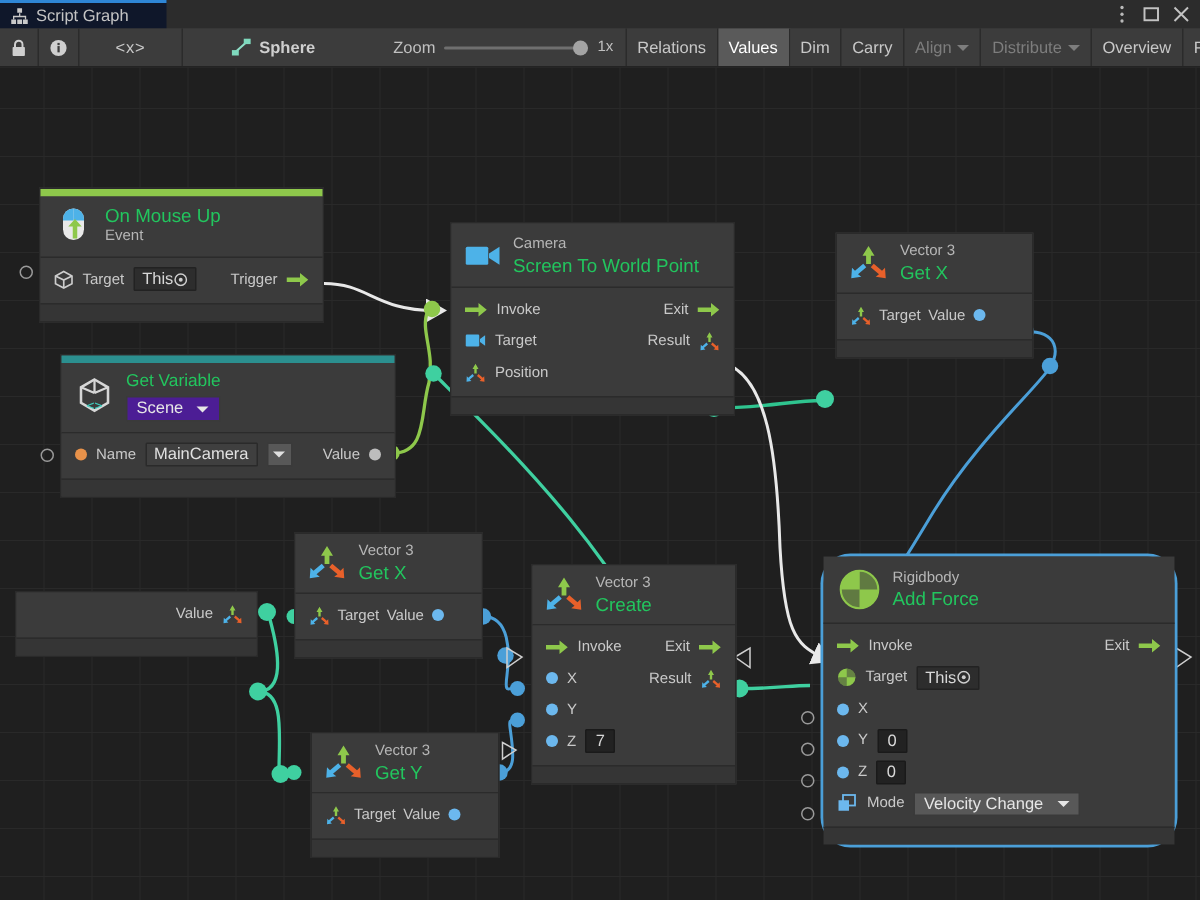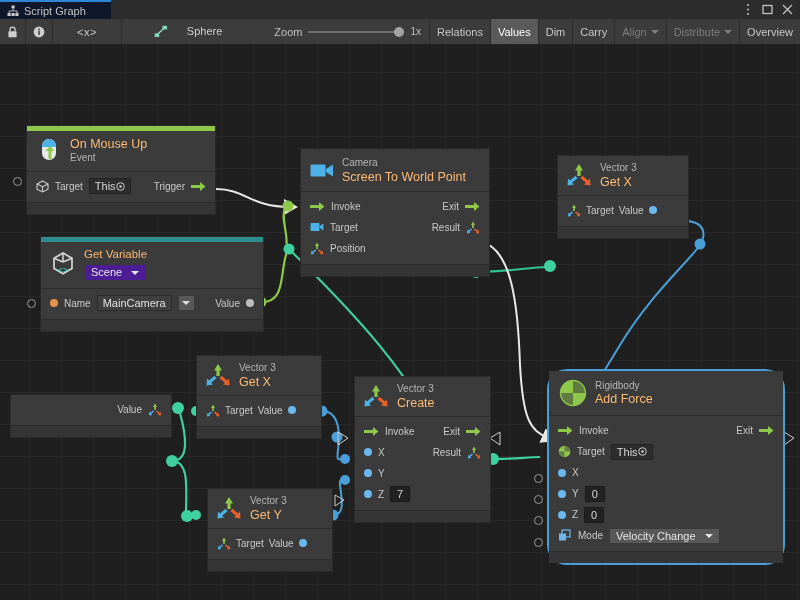--- a/index.html
+++ b/index.html
@@ -47,21 +47,21 @@
     display: flex; align-items: center; justify-content: center;
     padding: 0 7px;
     border-right: 1px solid #2b2b2b;
     white-space: nowrap;
     color: #c8c8c8;
   }
   .tb-btn.active { background: #5a5a5a; color: #ffffff; }
   .tb-btn.dim { color: #7d7d7d; }
   .tb-grow { flex: 1 1 auto; border-right: 1px solid #2b2b2b; display:flex; align-items:center; }
 
-  .obj-chip { display: flex; align-items: flex-start; gap: 19px; padding: 0 10px; color: #cfcfcf; }
+  .obj-chip { display: flex; align-items: center; gap: 5px; padding: 0 10px; color: #cfcfcf; font-weight: bold; }
 
   .zoom-wrap { display: flex; align-items: center; gap: 6px; padding: 0 8px; }
   .zoom-lbl { color: #c0c0c0; }
   .slider { position: relative; width: 96px; height: 12px; }
   .slider .track {
     position: absolute; left: 0; top: 5px; width: 96px; height: 2px;
     background: #6f6f6f; border-radius: 1px;
   }
   .slider .knob {
     position: absolute; right: 0; top: 1px; width: 10px; height: 10px;
@@ -95,21 +95,21 @@
   .node.selected { border: 1px solid #4b9fd8; box-shadow: 0 0 0 1px #4b9fd8; }
   .node .accent { height: 5px; width: 100%; }
   .node .head {
     display: flex; align-items: center; gap: 8px;
     padding: 6px 9px 7px 9px;
     background: #3b3b3b;
     border-bottom: 1px solid #2b2b2b;
   }
   .head-txt { display: flex; flex-direction: column; gap: 1px; line-height: 1.15; }
   .head-sub { font-size: 10px; color: #b6b6b6; }
-  .head-title { font-size: 12.5px; color: #fdba74; }
+  .head-title { font-size: 12.5px; color: #22c55e; }
   .head-title.small { font-size: 11.5px; }
   .body { padding: 4px 0 5px 0; background: #3b3b3b; }
   .foot { height: 12px; background: #353535; border-top: 1px solid #2b2b2b; }
   .row {
     display: flex; align-items: center;
     height: 21px; padding: 0 9px; gap: 6px;
     color: #c9c9c9;
   }
   .row .spacer { flex: 1 1 auto; }
   .lbl { color: #c9c9c9; font-size: 10px; }

